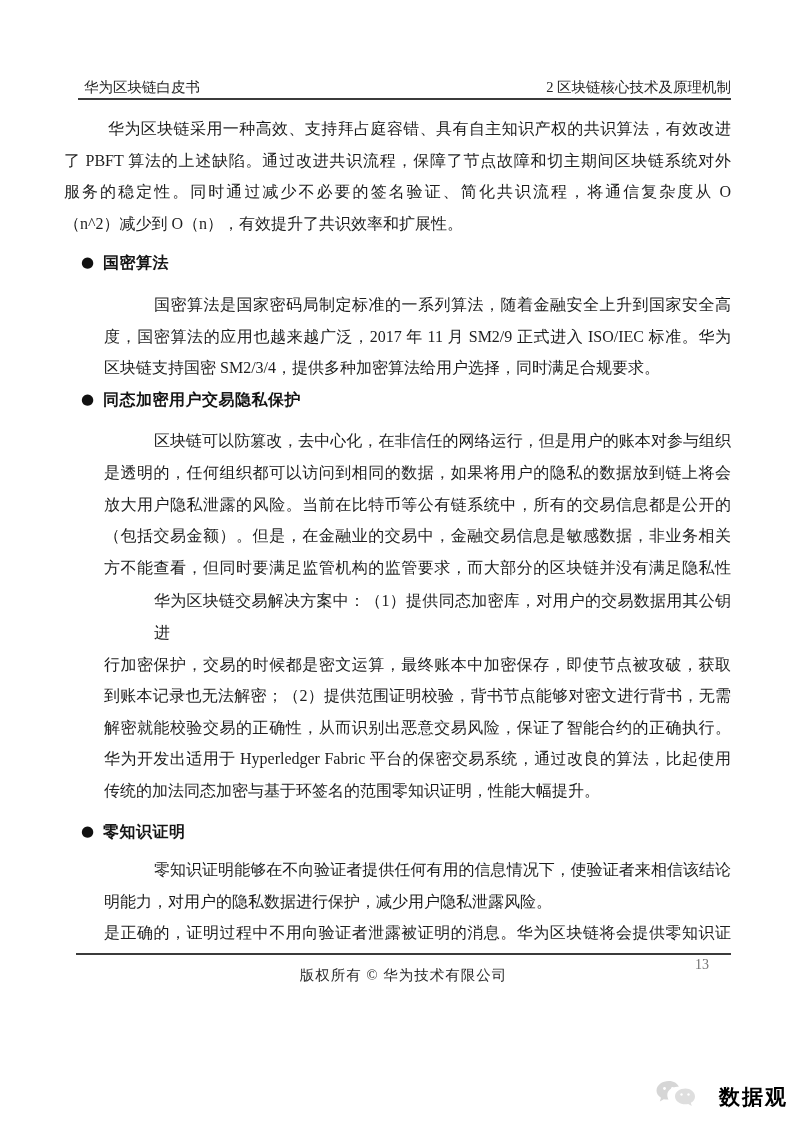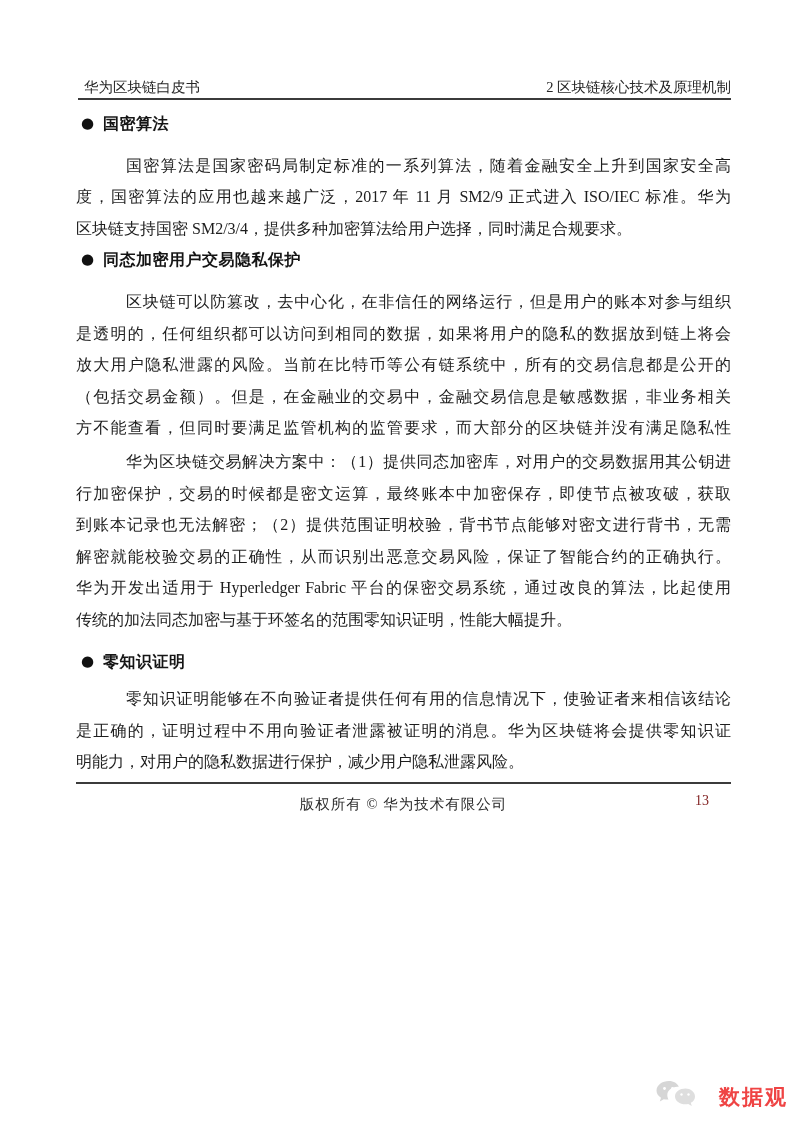--- a/index.html
+++ b/index.html
@@ -54,71 +54,77 @@
   .bullet-dot{
     flex:none;width:39px;box-sizing:border-box;padding-left:17px;
     font-family:"DejaVu Sans",sans-serif;font-size:15px;
     color:#111;
   }
   .bullet-label{
     font-family:"Liberation Sans","DejaVu Sans",sans-serif;
     font-weight:700;font-size:16px;color:#151515;
     letter-spacing:.5px;
   }
-  .bullet-body{margin-left:12px;}
+  .bullet-body{margin-left:40px;}
   .bullet-para{margin-top:10px;}
   .bullet-para + .bullet-para{margin-top:2px;}
   .bullet-item.tight{margin-top:0;}
   .bullet-item.b3{margin-top:10px;}
   .bullet-item.b3 .bullet-para{margin-top:6px;}
 
   
   .doc-footer{
     margin:4px 69px 0 76px;
     border-top:2px solid #3b3b3b;
     position:relative;
     font-size:14.5px;color:#2a2a2a;
   }
   .page-number{
-    position:absolute;right:22px;top:9px;
-    font-size:14px;color:#7f1d1d;
+    position:absolute;right:22px;top:2px;
+    font-size:14px;color:#737373;
   }
   .copyright{
     text-align:center;
     margin-top:11px;
     letter-spacing:1px;
   }
 
   
   .watermark{
     position:absolute;right:12px;bottom:18px;
     display:flex;align-items:center;gap:6px;
     user-select:none;
   }
   .watermark-text{
     font-family:"Liberation Sans","DejaVu Sans",sans-serif;
     font-weight:700;font-size:21px;
-    color:#ef4444;
+    color:#000000;
     letter-spacing:2px;
     text-shadow:0 1px 0 #ffffff;
     margin-left:16px;
   }
 </style>
 </head>
 <body>
 
 <div class="page">
 
   <div class="doc-header">
     <span class="hl">华为区块链白皮书</span>
     <span class="hr">2 区块链核心技术及原理机制</span>
   </div>
 
   <div class="content">
 
+    <div class="para">
+        <div class="jline first">华为区块链采用一种高效、支持拜占庭容错、具有自主知识产权的共识算法，有效改进</div>
+        <div class="jline">了 PBFT 算法的上述缺陷。通过改进共识流程，保障了节点故障和切主期间区块链系统对外</div>
+        <div class="jline">服务的稳定性。同时通过减少不必要的签名验证、简化共识流程，将通信复杂度从 O</div>
+        <div class="jline last">（n^2）减少到 O（n），有效提升了共识效率和扩展性。</div>
+      </div>
 
 
 
     <div class="bullet-item">
       <div class="bullet-head">
         <span class="bullet-dot">●</span>
         <span class="bullet-label">国密算法</span>
       </div>
       <div class="bullet-body">
         <div class="bullet-para">
@@ -154,22 +160,22 @@
     </div>
 
     <div class="bullet-item b3">
       <div class="bullet-head">
         <span class="bullet-dot">●</span>
         <span class="bullet-label">零知识证明</span>
       </div>
       <div class="bullet-body">
         <div class="bullet-para">
             <div class="jline first">零知识证明能够在不向验证者提供任何有用的信息情况下，使验证者来相信该结论</div>
+            <div class="jline last">明能力，对用户的隐私数据进行保护，减少用户隐私泄露风险。</div>
             <div class="jline">是正确的，证明过程中不用向验证者泄露被证明的消息。华为区块链将会提供零知识证</div>
-            <div class="jline last">明能力，对用户的隐私数据进行保护，减少用户隐私泄露风险。</div>
           </div>
       </div>
     </div>
 
   </div>
 
   <div class="doc-footer">
     <span class="page-number">13</span>
     <div class="copyright">版权所有 © 华为技术有限公司</div>
   </div>

